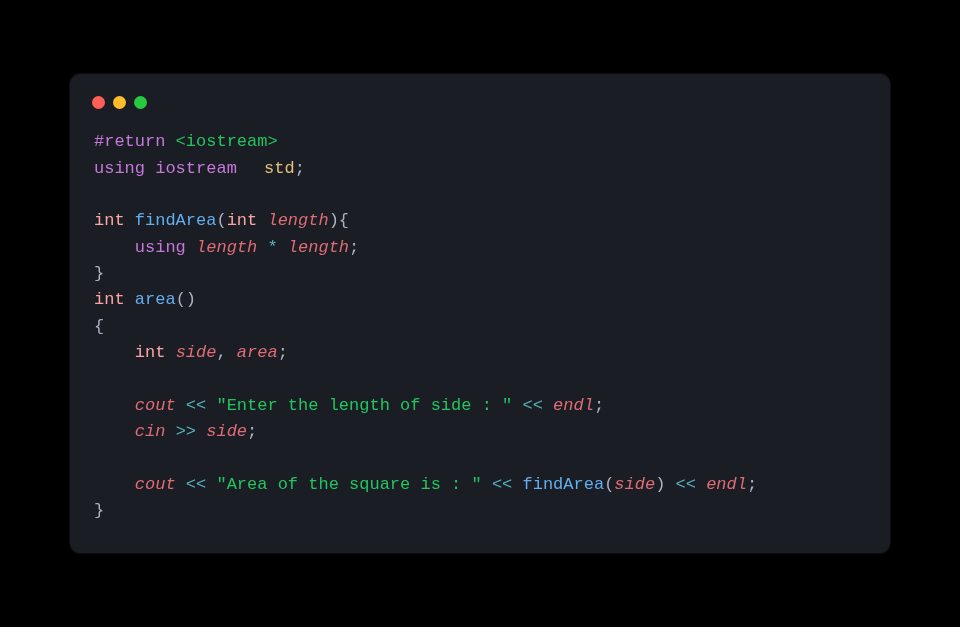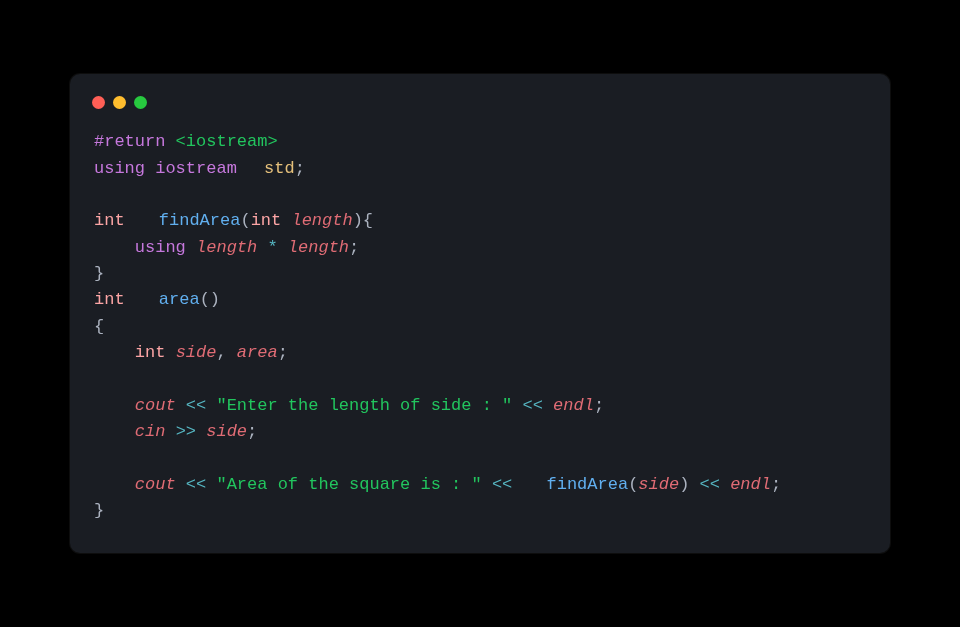--- a/index.html
+++ b/index.html
@@ -38,21 +38,21 @@
     .dot.green { background: #27c93f; }
     .code {
       font-size: 17px;
       line-height: 1.55;
       white-space: pre;
       color: #abb2bf;
       padding-left: 4px;
     }
     .keyword { color: #c678dd; }
     .type { color: #fca5a5; }
-    .func { color: #61afef; margin-left: 24px; }
+    .func { color: #61afef; }
     .string { color: #22c55e; }
     .ident { color: #e06c75; font-style: italic; }
     .op { color: #56b6c2; }
     .namesp { color: #e5c07b; margin-left: 17px; }
     .punct { color: #abb2bf; }
   </style>
 </head>
 <body>
 
 <div class="window">

